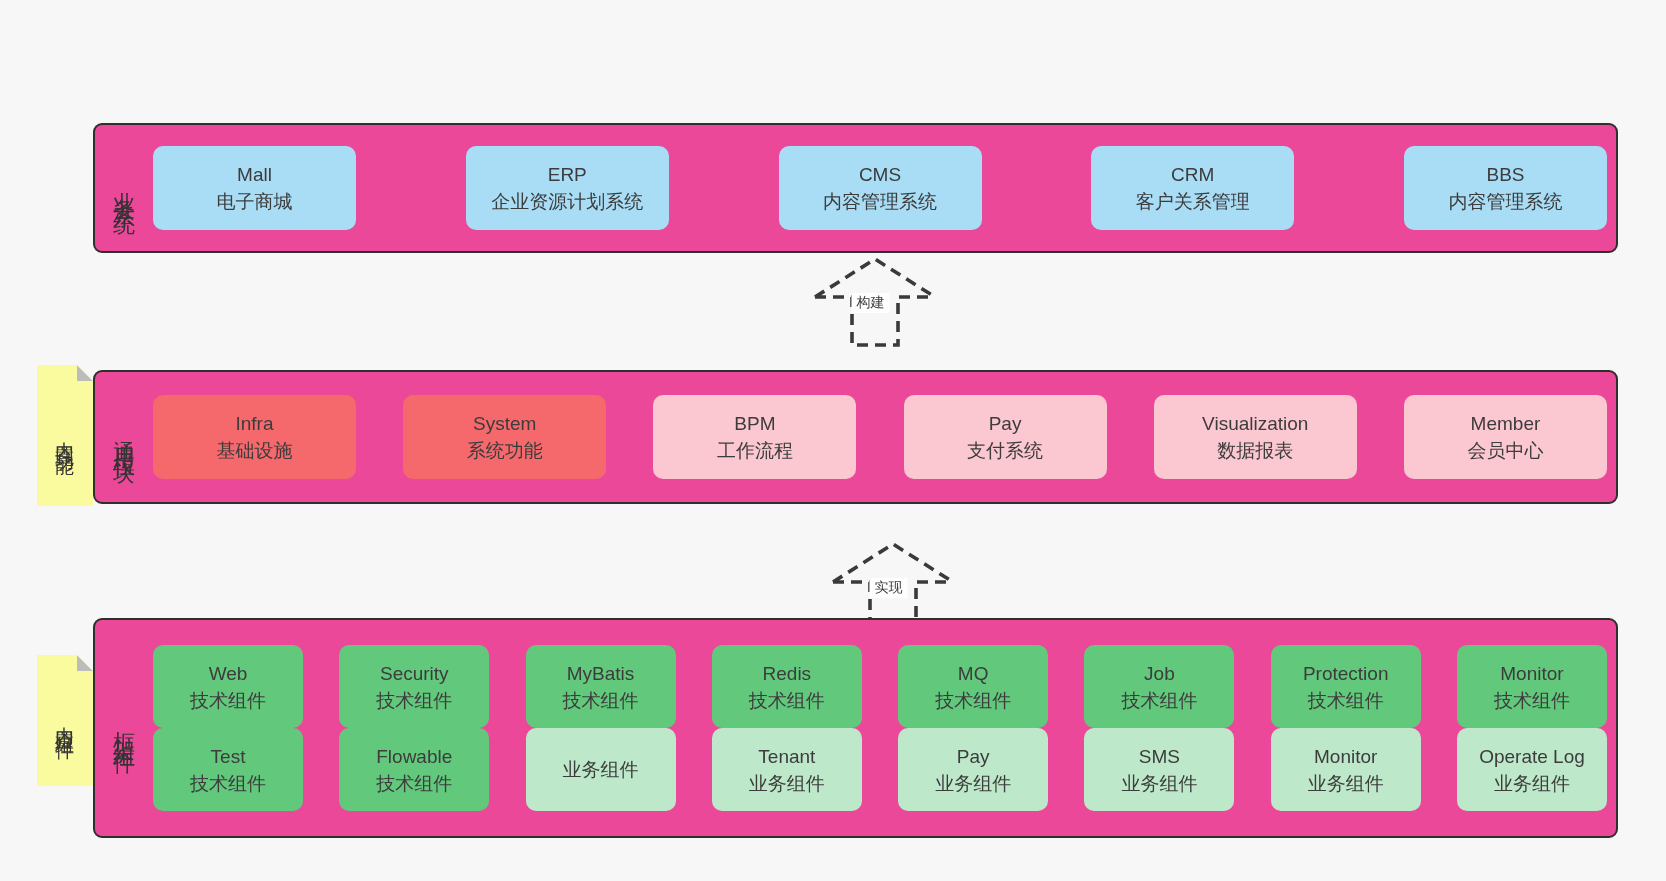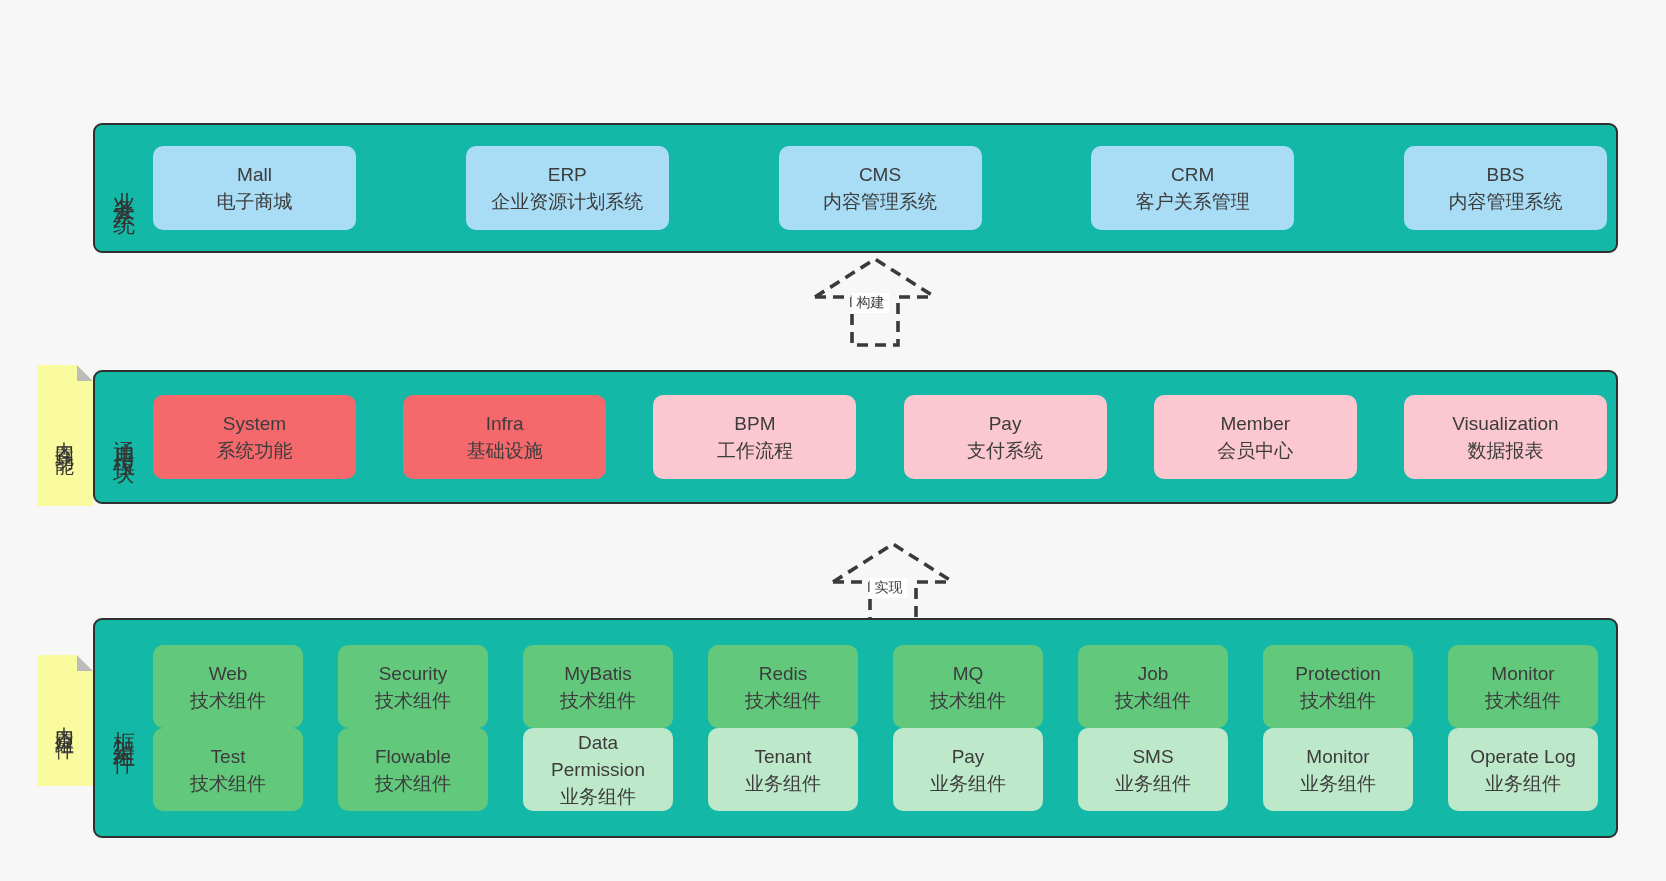--- a/index.html
+++ b/index.html
@@ -7,41 +7,41 @@
     width:1666px;height:881px;position:relative;overflow:hidden;
     background:#f7f7f7;
     font-family:"Liberation Sans","DejaVu Sans",sans-serif;
     color:#3c3c3c;
   }
   .stage{position:absolute;inset:0;}
 
   
   .band{
     position:absolute;left:93px;width:1525px;box-sizing:border-box;
-    border:2px solid #2f2f2f;border-radius:9px;background:#14b8a6;
+    border:2px solid #2f2f2f;border-radius:9px;background:#ec4899;
     display:flex;
   }
   #band-business{top:123px;height:130px;}
   #band-common{top:370px;height:134px;}
   #band-framework{top:618px;height:220px;}
 
   .band-label{
     flex:0 0 58px;display:flex;align-items:center;justify-content:center;
   }
   .v-text{
     writing-mode:vertical-rl;text-orientation:upright;
     font-size:22px;letter-spacing:7px;color:#333;line-height:1;
   }
   .band-boxes{
     flex:1;display:flex;align-items:center;justify-content:space-between;
     padding-right:9px;
   }
   .band-rows{
     flex:1;display:flex;flex-direction:column;justify-content:center;
-    padding-right:18px;
+    padding-right:9px;
   }
   .band-row{display:flex;justify-content:space-between;}
 
   
   .box{
     box-sizing:border-box;border-radius:10px;
     display:flex;flex-direction:column;align-items:center;justify-content:center;
     text-align:center;font-size:19px;line-height:27px;color:#3c3c3c;
     padding:0 10px;
   }
@@ -122,42 +122,42 @@
   <div class="sticky" id="sticky-common">
     <span class="sticky-fold"></span>
     <span class="v-text">内置功能</span>
   </div>
   <div class="band" id="band-common">
     <div class="band-label">
       <span class="v-text">通用模块</span>
     </div>
     <div class="band-boxes">
       <div class="box box-6 box--red">
+        <span>Infra</span>
+        <span>基础设施</span>
+      </div>
+      <div class="box box-6 box--red">
         <span>System</span>
         <span>系统功能</span>
       </div>
-      <div class="box box-6 box--red">
-        <span>Infra</span>
-        <span>基础设施</span>
-      </div>
       <div class="box box-6 box--pink">
         <span>BPM</span>
         <span>工作流程</span>
       </div>
       <div class="box box-6 box--pink">
         <span>Pay</span>
         <span>支付系统</span>
       </div>
       <div class="box box-6 box--pink">
+        <span>Visualization</span>
+        <span>数据报表</span>
+      </div>
+      <div class="box box-6 box--pink">
         <span>Member</span>
         <span>会员中心</span>
-      </div>
-      <div class="box box-6 box--pink">
-        <span>Visualization</span>
-        <span>数据报表</span>
       </div>
     </div>
   </div>
 
   <div class="arrow" id="arrow-implement">
     <svg viewBox="0 0 130 94">
       <path d="M5 42 L65 4 L125 42 M5 42 H42 V90 H88 V42 H125"></path>
     </svg>
     <div class="arrow-label">实现</div>
   </div>
@@ -208,21 +208,20 @@
       <div class="band-row">
         <div class="box box-8 box--green">
           <span>Test</span>
           <span>技术组件</span>
         </div>
         <div class="box box-8 box--green">
           <span>Flowable</span>
           <span>技术组件</span>
         </div>
         <div class="box box-8 box--lightgreen">
-          <span>Data Permission</span>
           <span>业务组件</span>
         </div>
         <div class="box box-8 box--lightgreen">
           <span>Tenant</span>
           <span>业务组件</span>
         </div>
         <div class="box box-8 box--lightgreen">
           <span>Pay</span>
           <span>业务组件</span>
         </div>

